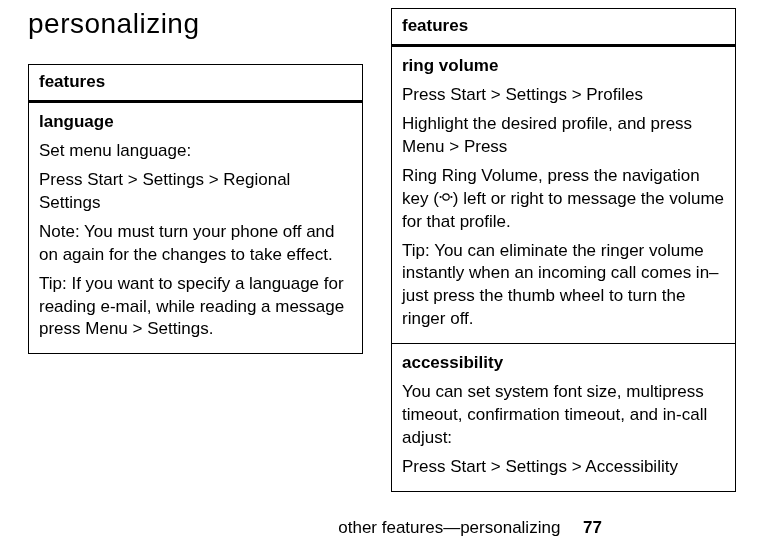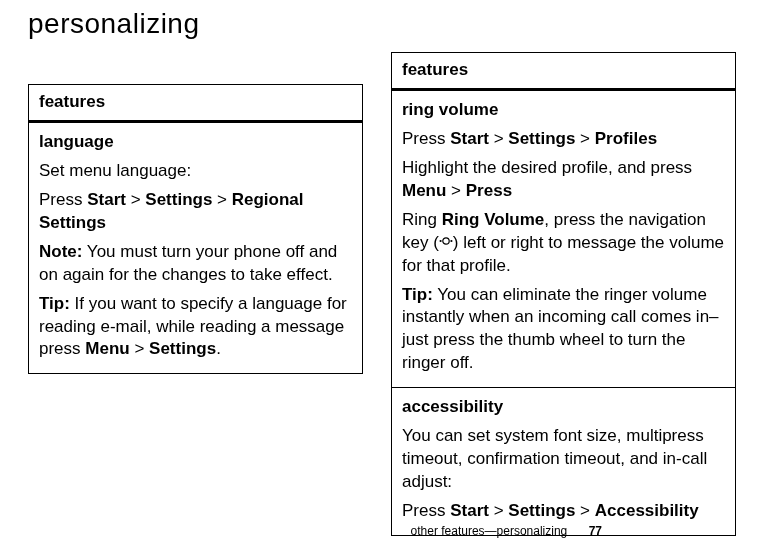--- a/index.html
+++ b/index.html
@@ -31,21 +31,20 @@
   }
   h1.section-title {
     font-size: 28px;
     font-weight: normal;
     letter-spacing: 0.5px;
     margin: 0 0 24px 0;
   }
   table.feat {
     border-collapse: collapse;
     width: 100%;
-    margin-top: 44px;
   }
   table.feat td, table.feat th {
     border: 1px solid #000;
     padding: 6px 10px 6px 10px;
     font-size: 17px;
     line-height: 1.35;
     text-align: left;
     vertical-align: top;
   }
   .hdr {
@@ -54,30 +53,30 @@
   }
   .rowtitle {
     font-weight: bold;
     display: block;
     margin: 2px 0 2px 0;
   }
   .para {
     display: block;
     margin: 6px 0;
   }
-  .bold { font-weight: bold; }
+  .bold { font-weight: normal; }
   .nav-icon {
     display: inline-block;
     vertical-align: middle;
   }
   .footer {
     position: absolute;
     right: 28px;
     bottom: 12px;
-    font-size: 12px;
+    font-size: 17px;
     margin-left: 21px;
   }
   .footer .pnum {
     font-weight: bold;
     margin-left: 18px;
   }
 </style>
 </head>
 <body>
 

